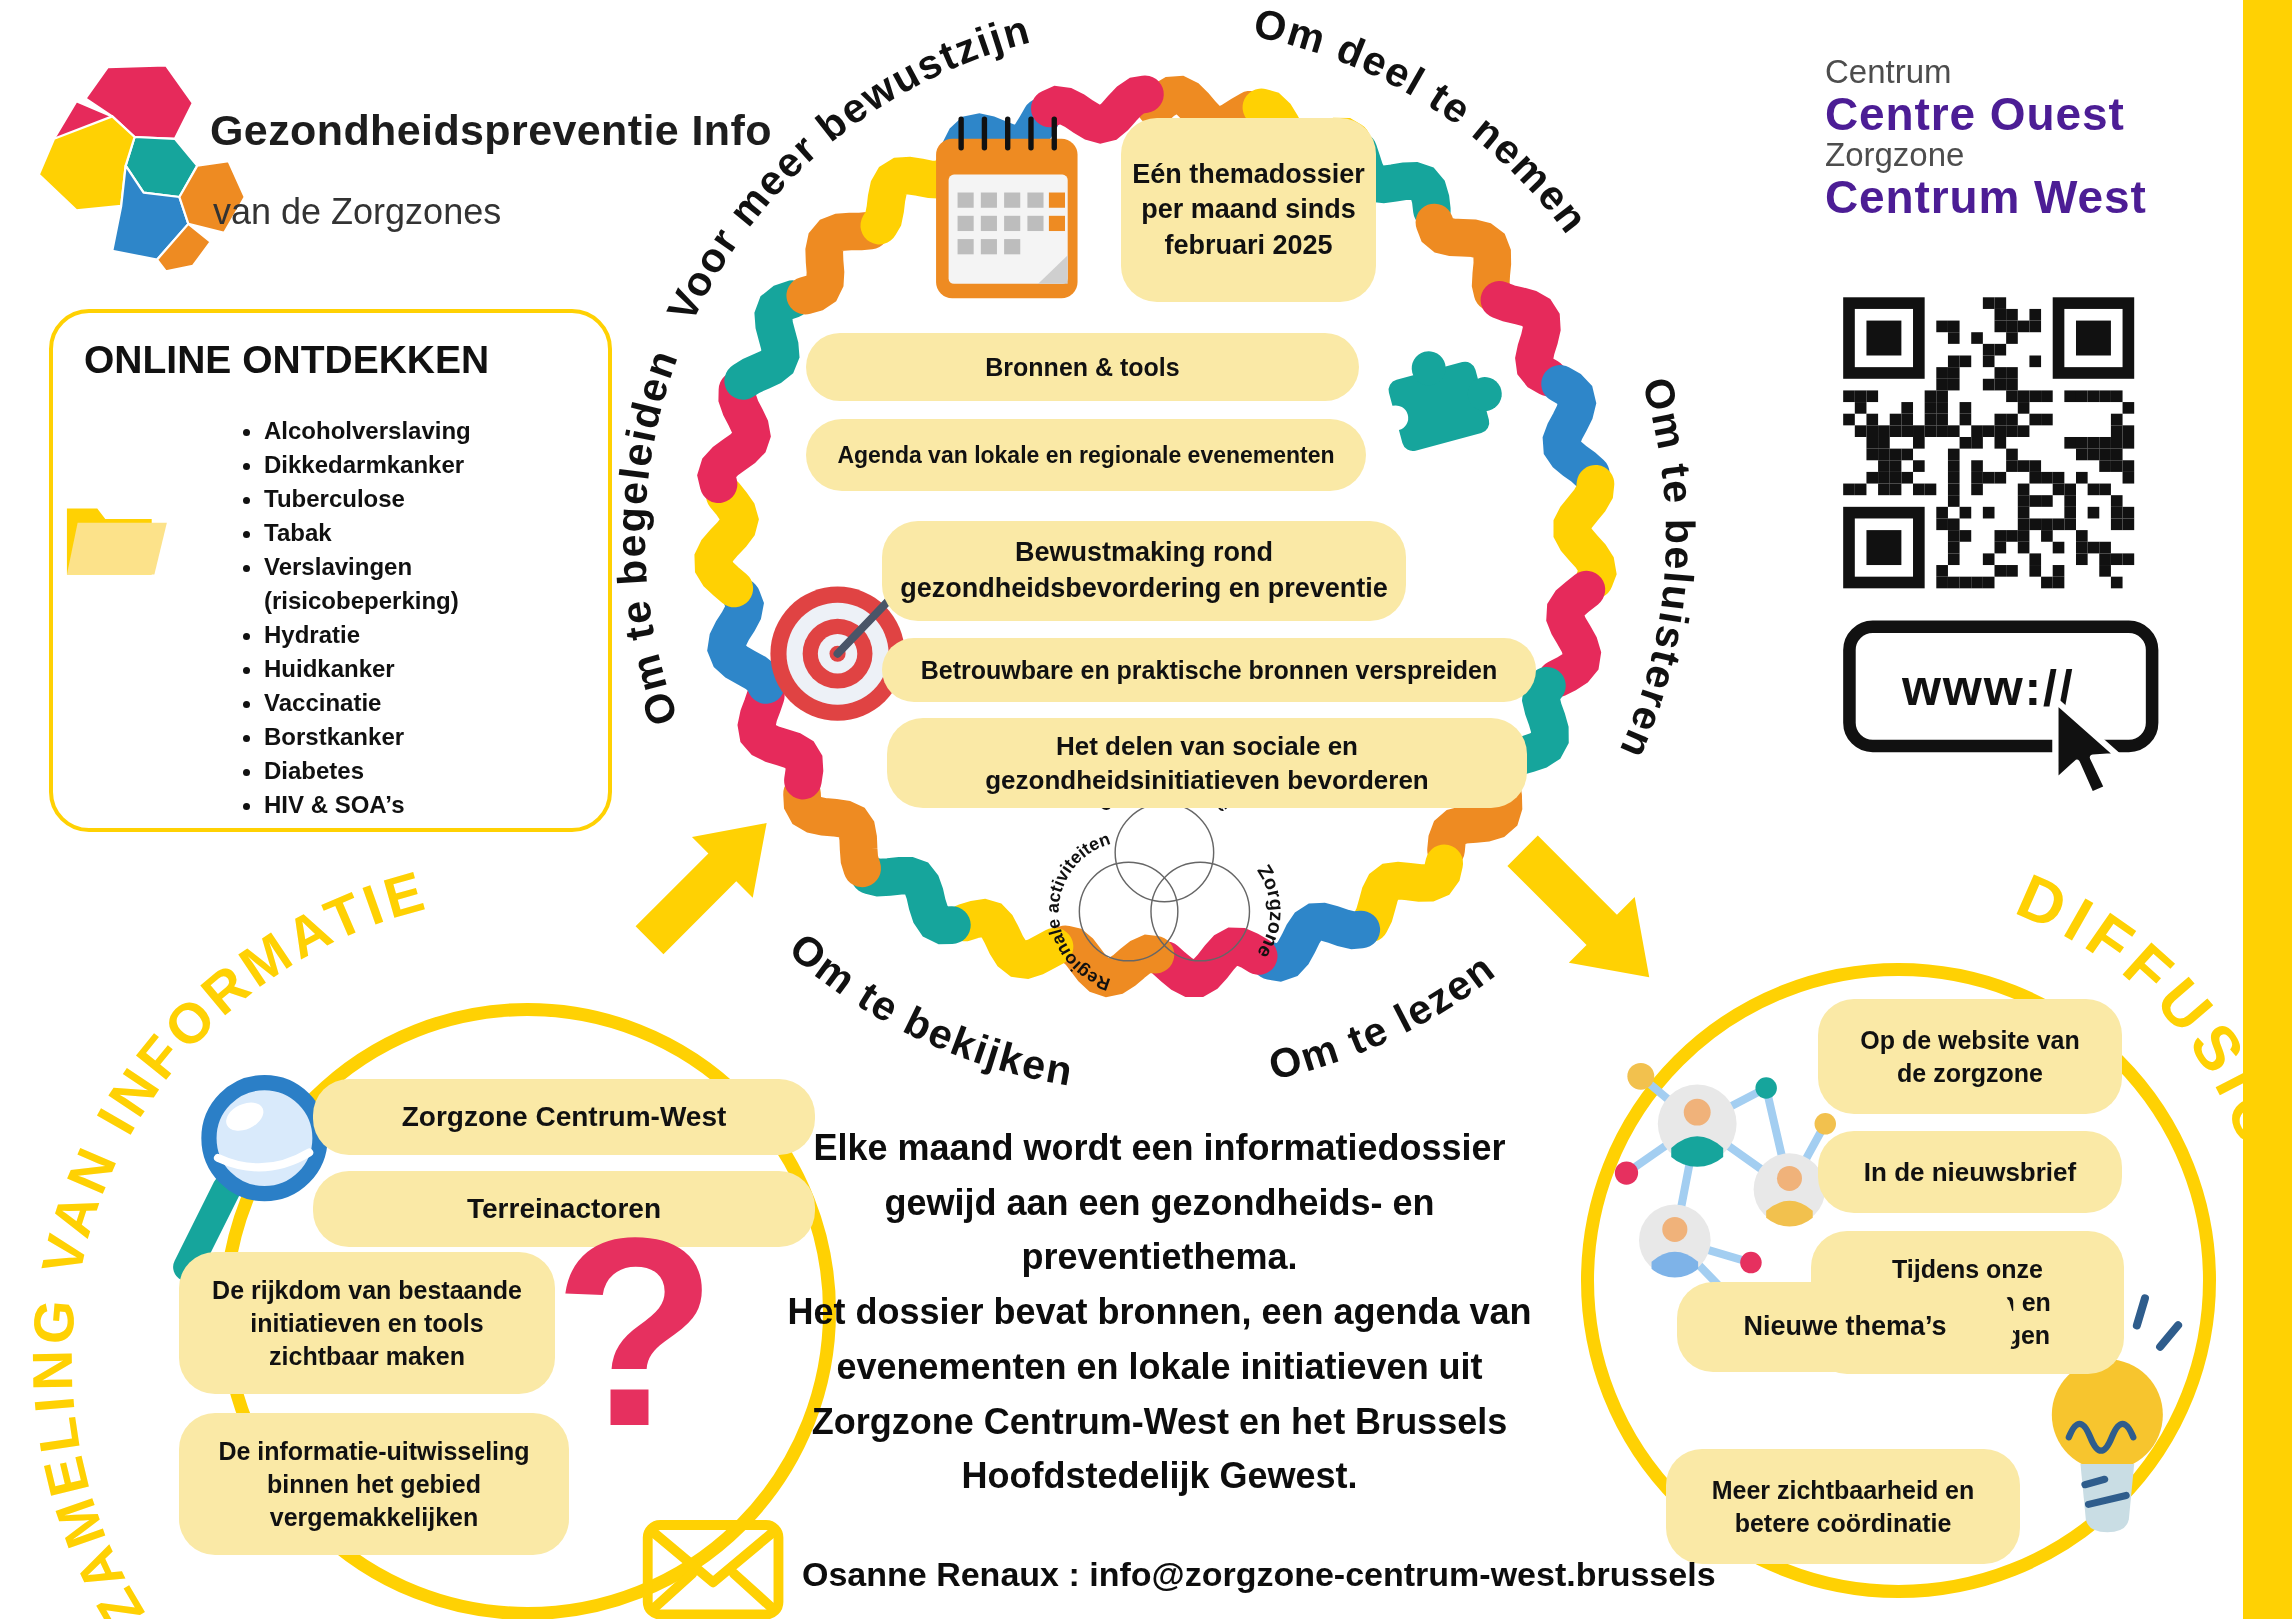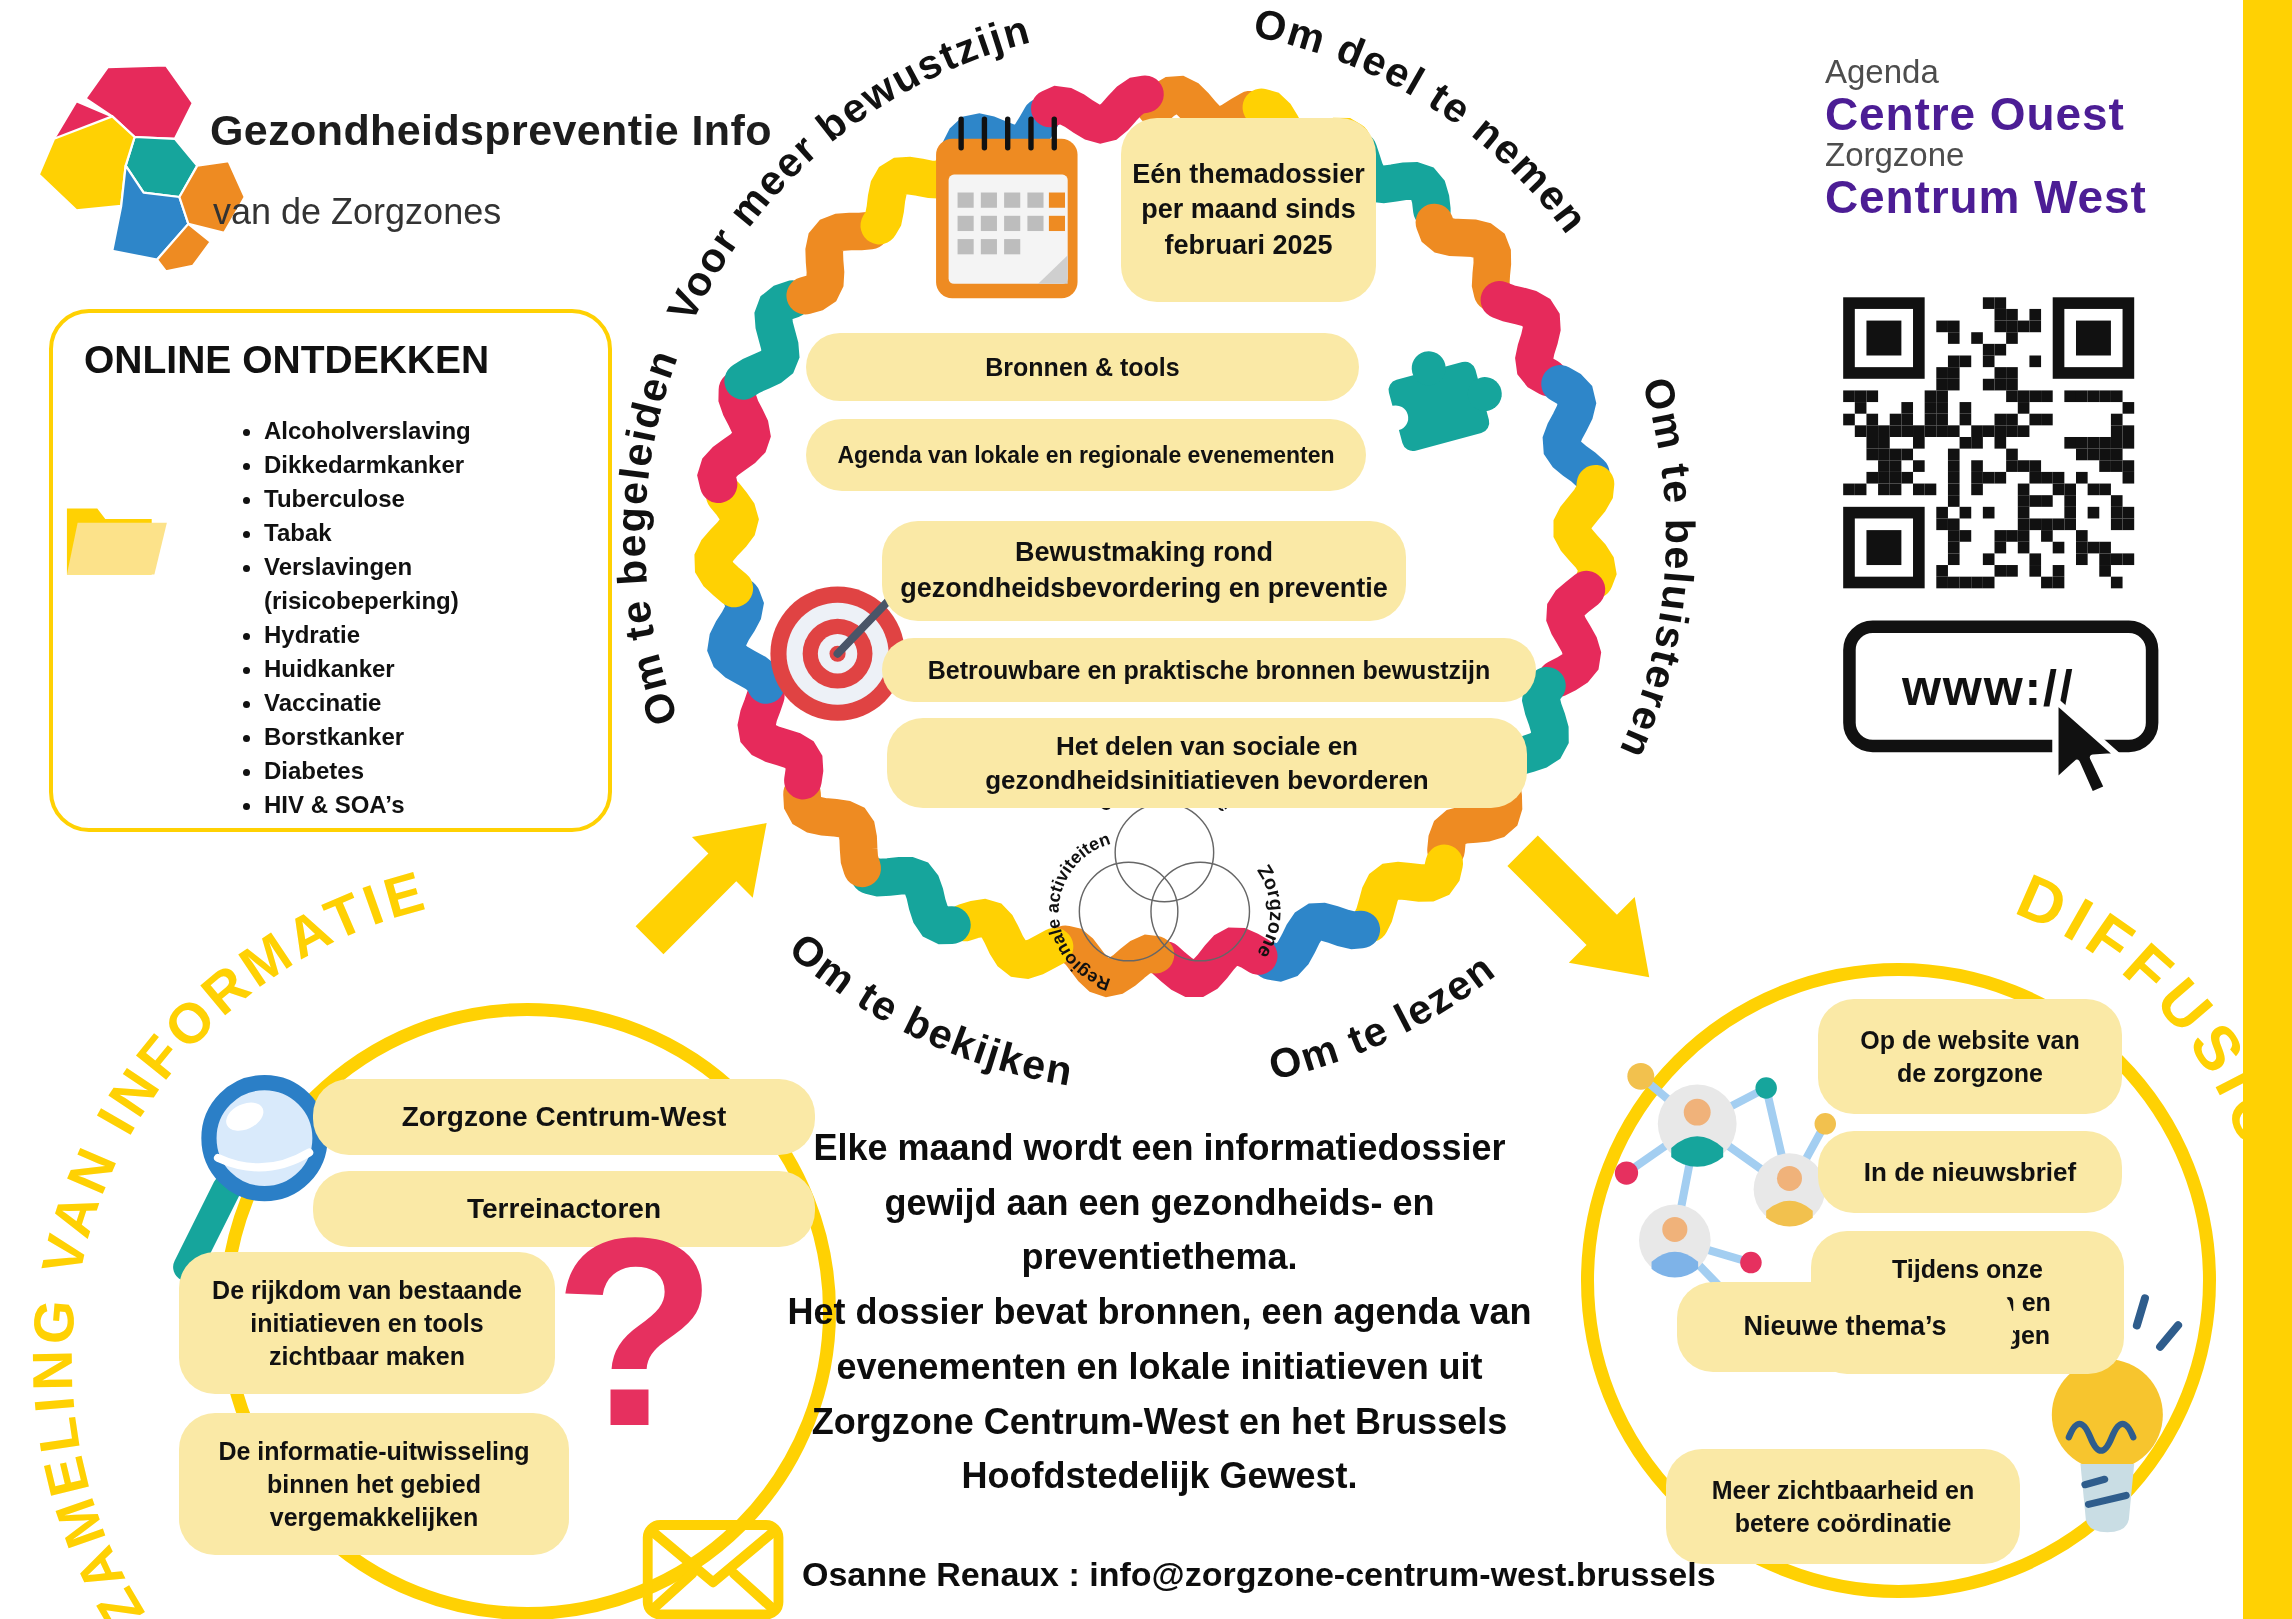--- a/index.html
+++ b/index.html
@@ -481,21 +481,21 @@
   <div class="big-ring" style="left:219px;top:1003px;width:591px;height:591px"></div>
   <div class="big-ring" style="left:1581px;top:963px;width:609px;height:609px"></div>
 
   <div class="pill" style="left:1121px;top:118px;width:255px;height:184px;font-size:27px">Eén themadossier
 per maand sinds
 februari 2025</div>
   <div class="pill nowrap" style="left:806px;top:333px;width:553px;height:68px;font-size:25px">Bronnen &amp; tools</div>
   <div class="pill nowrap" style="left:806px;top:419px;width:560px;height:72px;font-size:23px">Agenda van lokale en regionale evenementen</div>
   <div class="pill" style="left:882px;top:521px;width:524px;height:100px;font-size:27px">Bewustmaking rond
 gezondheidsbevordering en preventie</div>
-  <div class="pill nowrap" style="left:882px;top:638px;width:654px;height:64px;font-size:25px">Betrouwbare en praktische bronnen bewustzijn</div>
+  <div class="pill nowrap" style="left:882px;top:638px;width:654px;height:64px;font-size:25px">Betrouwbare en praktische bronnen verspreiden</div>
   <div class="pill" style="left:887px;top:718px;width:640px;height:90px;font-size:26px">Het delen van sociale en
 gezondheidsinitiatieven bevorderen</div>
 
   <div class="pill nowrap" style="left:313px;top:1079px;width:502px;height:76px;font-size:28px">Zorgzone Centrum-West</div>
   <div class="pill nowrap" style="left:313px;top:1171px;width:502px;height:76px;font-size:28px">Terreinactoren</div>
   <div class="pill" style="left:179px;top:1252px;width:376px;height:142px;font-size:25px">De rijkdom van bestaande
 initiatieven en tools
 zichtbaar maken</div>
   <div class="pill" style="left:179px;top:1413px;width:390px;height:142px;font-size:25px">De informatie-uitwisseling
 binnen het gebied
@@ -506,21 +506,21 @@
 de zorgzone</div>
   <div class="pill nowrap" style="left:1818px;top:1131px;width:304px;height:82px;font-size:26px">In de nieuwsbrief</div>
   <div class="pill" style="left:1811px;top:1231px;width:313px;height:143px;font-size:25px">Tijdens onze
 activiteiten en
 ontmoetingen</div>
   <div class="pill nowrap" style="left:1677px;top:1282px;width:336px;height:90px;font-size:27px">Nieuwe thema’s</div>
   <div class="pill" style="left:1666px;top:1449px;width:354px;height:115px;font-size:25px">Meer zichtbaarheid en
 betere coördinatie</div>
 
   <div class="htext" style="left:1825px;top:54px">
-    <span class="brand-grey">Agenda</span>
+    <span class="brand-grey">Centrum</span>
     <span class="brand-yellow">Centre Ouest</span>
     <span class="brand-grey">Zorgzone</span>
     <span class="brand-yellow">Centrum West</span>
   </div>
 
   <div id="paragraph">Elke maand wordt een informatiedossier
 gewijd aan een gezondheids- en
 preventiethema.
 Het dossier bevat bronnen, een agenda van
 evenementen en lokale initiatieven uit

